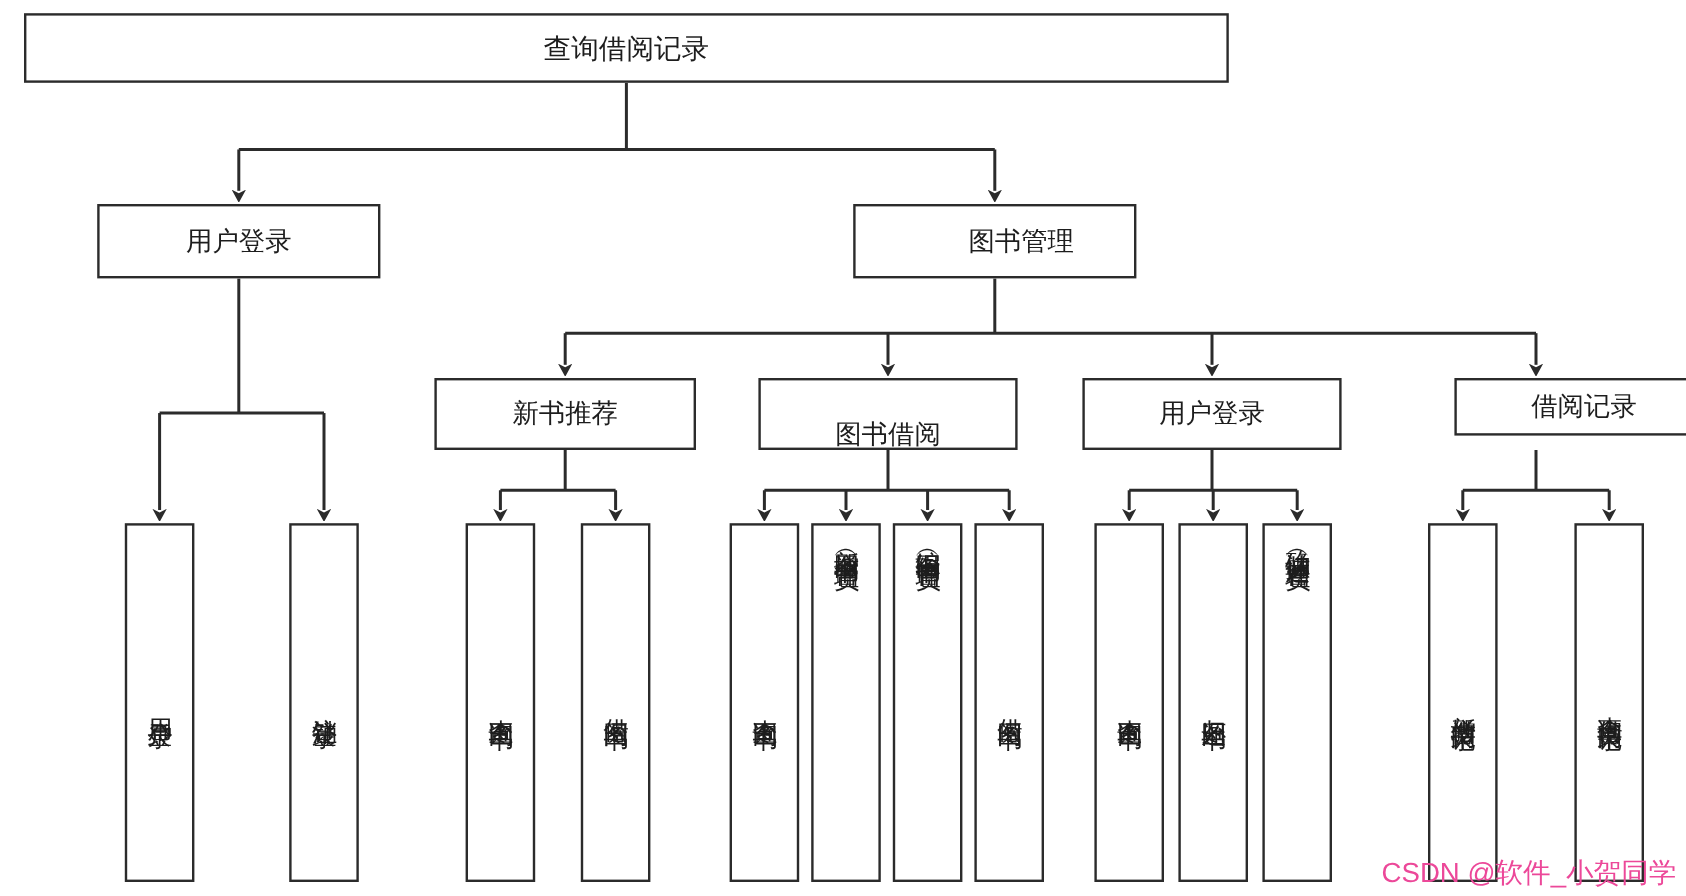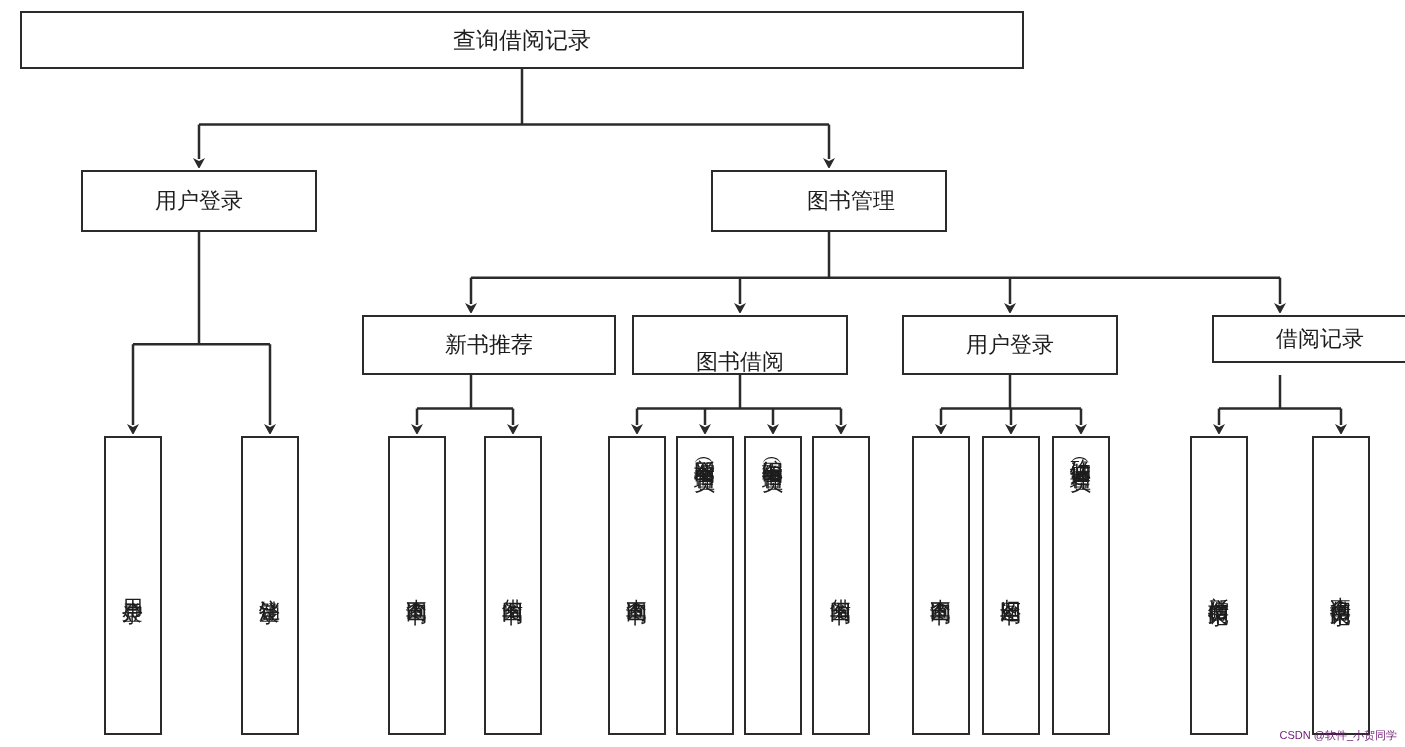--- a/index.html
+++ b/index.html
@@ -64,22 +64,22 @@
     white-space: nowrap;
   }
   .node.v.centered {
     align-items: center;
     padding-top: 0;
   }
   .watermark {
     position: absolute;
     right: 8px;
     bottom: 4px;
-    font-size: 11px;
-    color: #701a75;
+    font-size: 23px;
+    color: #ec4899;
     z-index: 5;
     white-space: nowrap;
     font-family: "Liberation Sans", "DejaVu Sans", sans-serif;
   }
 </style>
 </head>
 <body>
 
 <div id="canvas">
   <svg class="edges" viewBox="0 0 1405 747">
@@ -128,21 +128,21 @@
   <div id="node-layer">
       <div class="node h root" style="left: 20px; top: 11px; width: 1004px; height: 58px;">
         <div class="label">查询借阅记录</div>
       </div>
       <div class="node h" style="left: 81px; top: 170px; width: 236px; height: 62px;">
         <div class="label">用户登录</div>
       </div>
       <div class="node h" style="left: 711px; top: 170px; width: 236px; height: 62px; padding-left: 44px;">
         <div class="label">图书管理</div>
       </div>
-      <div class="node h" style="left: 362px; top: 315px; width: 254px; height: 60px;">
+      <div class="node h" style="left: 362px; top: 315px; width: 218px; height: 60px;">
         <div class="label">新书推荐</div>
       </div>
       <div class="node h" style="left: 632px; top: 315px; width: 216px; height: 60px; align-items: flex-end;">
         <div class="label">图书借阅</div>
       </div>
       <div class="node h" style="left: 902px; top: 315px; width: 216px; height: 60px;">
         <div class="label">用户登录</div>
       </div>
       <div class="node h" style="left: 1172px; top: 315px; width: 216px; height: 48px; margin-left: 40px;">
         <div class="label">借阅记录</div>

